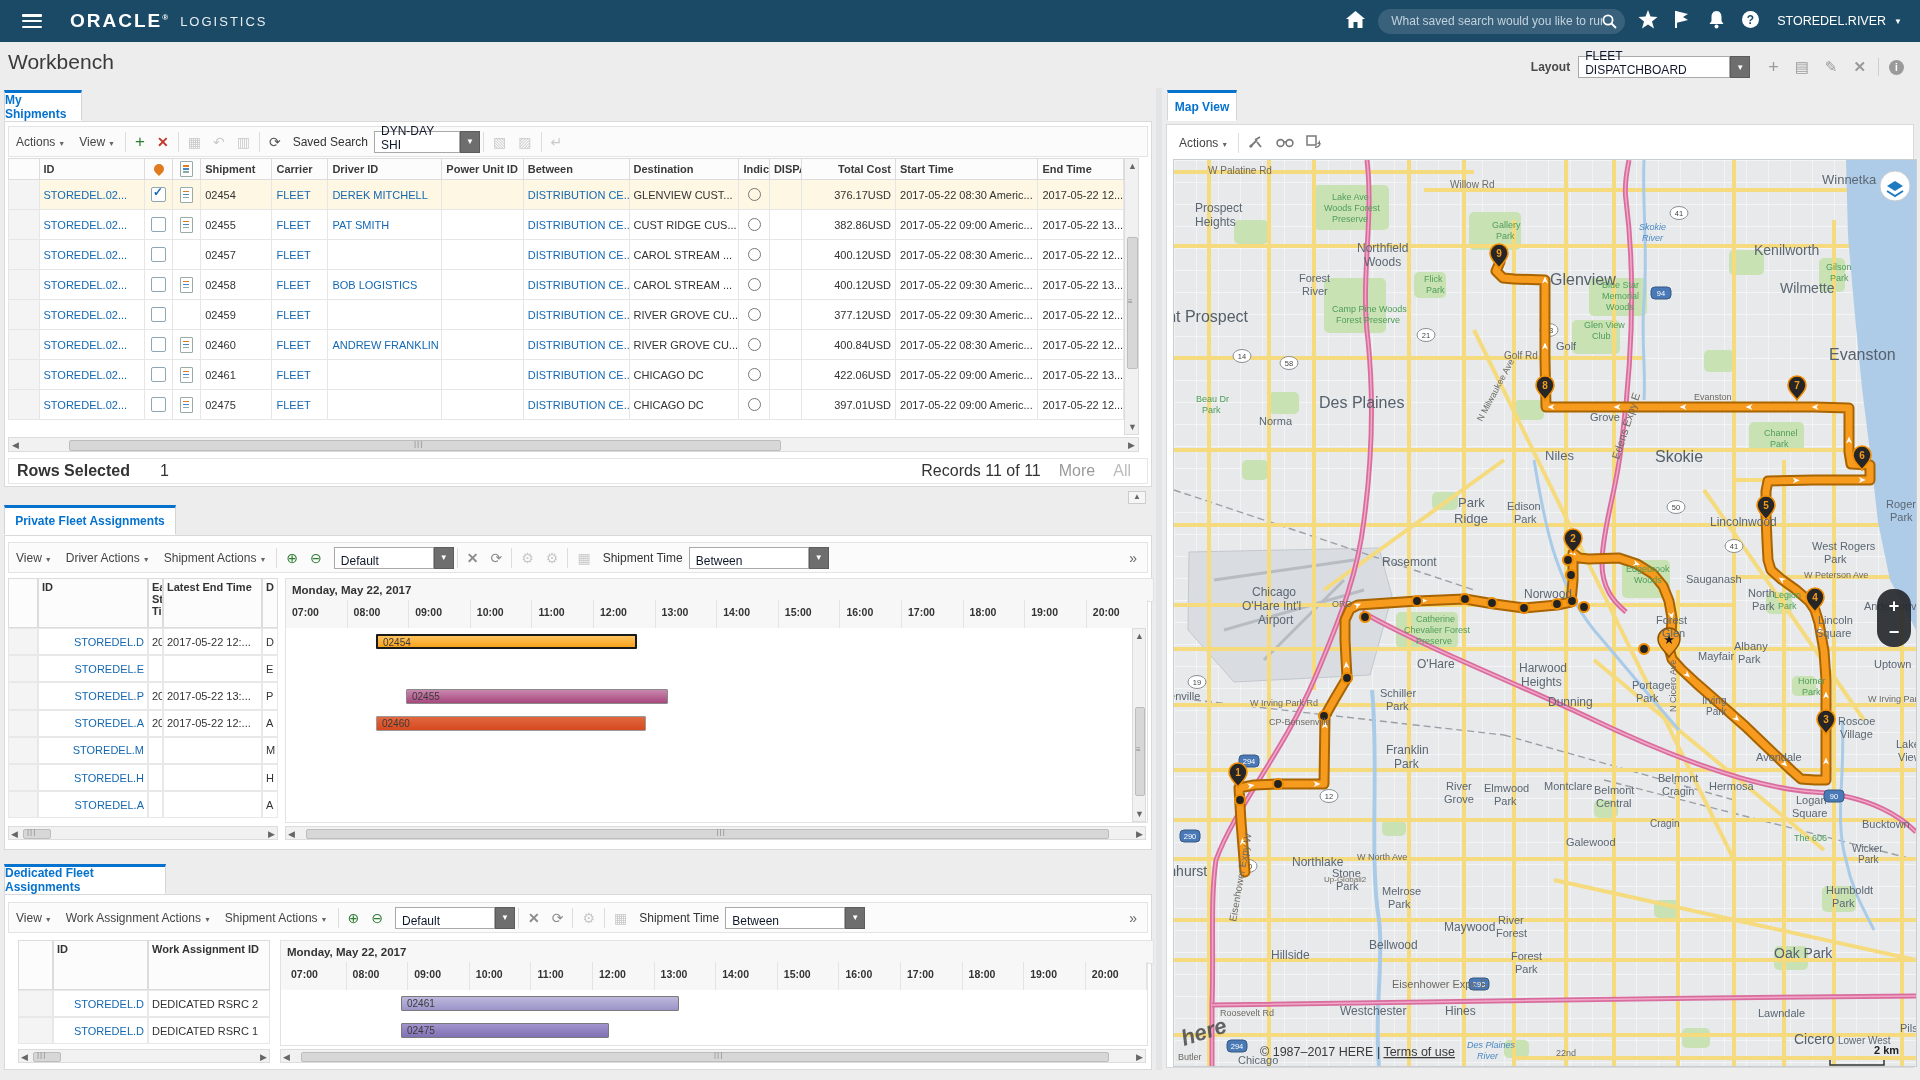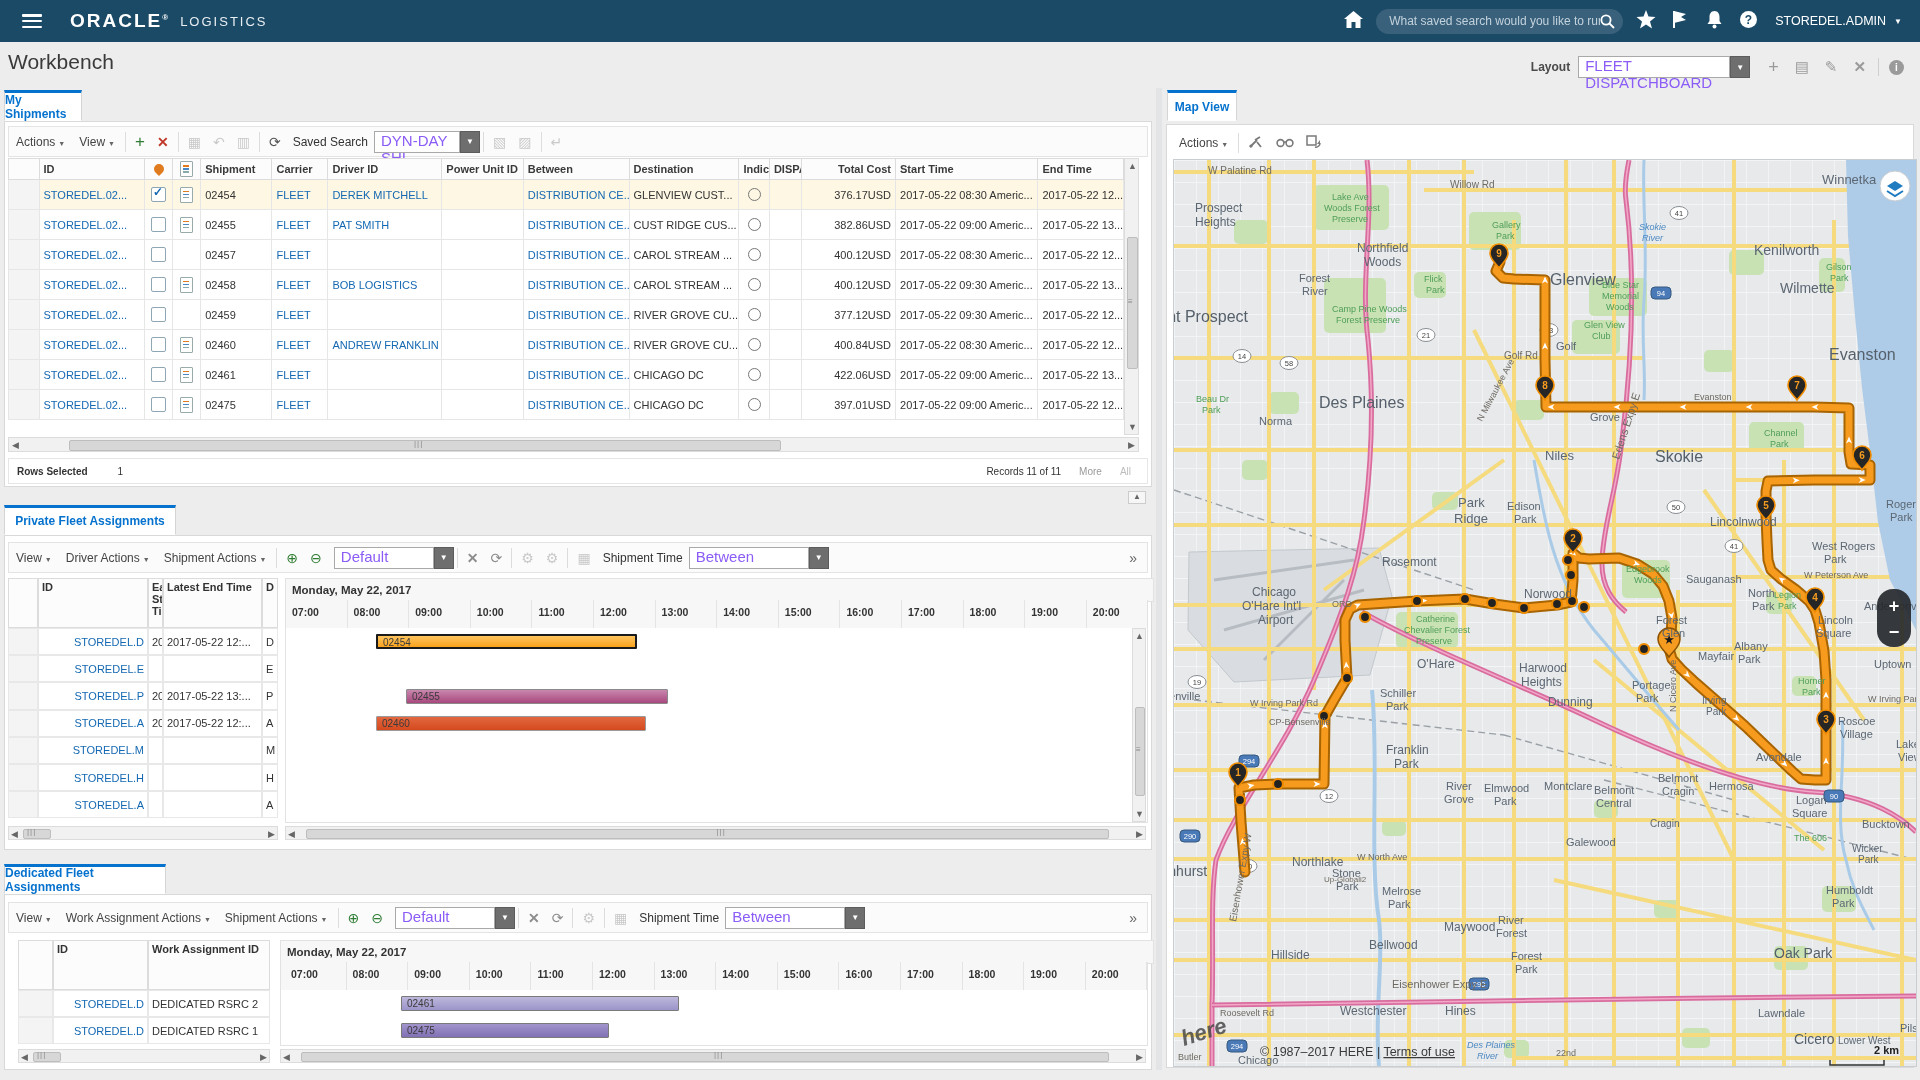--- a/index.html
+++ b/index.html
@@ -14,21 +14,21 @@
   .product{margin-left:10px;font-size:13px;letter-spacing:2px;color:#E8EEF2;}
   .nav-right{margin-left:auto;display:flex;align-items:center;gap:0;}
   .nav-ico{width:34px;text-align:center;color:#fff;cursor:pointer;}
   .searchpill{width:226px;height:25px;background:#39617C;border-radius:13px;display:flex;align-items:center;padding:0 8px 0 13px;margin:0 6px;}
   .searchpill .ph{flex:1;font-size:12px;color:#C3D2DC;white-space:nowrap;overflow:hidden;}
   .username{font-size:12.5px;color:#fff;margin:0 8px 0 10px;white-space:nowrap;}
   .caret{font-size:8px;color:#fff;margin-right:18px;}
   
   #pagetitle{left:8px;top:50px;font-size:21px;color:#3a3a3a;}
   .hdr-right{right:10px;top:56px;display:flex;align-items:center;font-size:12px;color:#333;}
-  .selbox{height:22px;border:1px solid #A9A9A9;background:#fff;display:flex;align-items:flex-start;font-size:15px;color:#8b5cf6;padding:0 6px;box-sizing:border-box;}
+  .selbox{height:22px;border:1px solid #A9A9A9;background:#fff;display:flex;align-items:flex-end;font-size:12px;color:#0f172a;padding:0 6px;box-sizing:border-box;}
   .ddbtn{width:20px;height:22px;background:#6E6E6E;border:1px solid #5c5c5c;color:#fff;font-size:8px;display:flex;align-items:center;justify-content:center;box-sizing:border-box;cursor:pointer;}
   .hico{color:#9a9a9a;font-size:15px;padding:0 8px;cursor:pointer;}
   .vdiv{width:1px;height:18px;background:#cfcfcf;margin:0 4px;}
   .circ-i{display:inline-flex;width:15px;height:15px;border-radius:50%;background:#9a9a9a;color:#fff;font-size:10px;font-weight:bold;align-items:center;justify-content:center;}
   
   .tab{background:#fff;border:1px solid #D5D5D5;border-bottom:1px solid #fff;border-top:3px solid #0572CE;color:#0572CE;font-weight:bold;font-size:12px;display:flex;align-items:center;justify-content:center;cursor:pointer;}
   .panel{background:#fff;border:1px solid #D9D9D9;}
   .tbar{display:flex;align-items:center;background:#FBFBFB;border:1px solid #E4E4E4;font-size:12px;color:#444;}
   .mi{padding:0 7px;cursor:pointer;white-space:nowrap;}
   .mi .c{font-size:7px;color:#666;margin-left:3px;}
@@ -48,21 +48,21 @@
   .cb{width:13px;height:13px;border:1px solid #8FA6B5;background:#fff;position:relative;margin:auto;border-radius:2px;}
   .cb.ck:after{content:"✓";position:absolute;left:1px;top:-3px;color:#1468B2;font-size:12px;font-weight:bold;}
   .doc-ico{display:block;width:11px;height:14px;background:#fff;border:1px solid #9aa;margin:auto;position:relative;border-radius:1px;}
   .doc-ico:after{content:"";position:absolute;left:2px;top:3px;width:6px;height:1.5px;background:#E07B1F;box-shadow:0 3px 0 #4A88C5,0 6px 0 #8aa;}
   .pin-ico{display:block;width:10px;height:10px;border-radius:50% 50% 50% 0;background:#E07B1F;transform:rotate(-45deg);margin:auto;}
   .indic{display:block;width:11px;height:11px;border-radius:50%;border:1.5px solid #777;margin:auto;}
   .scroll{background:#F1F1F1;border:1px solid #DCDCDC;}
   .thumb{background:#D7D7D7;border:1px solid #BDBDBD;border-radius:2px;position:absolute;}
   .grip{position:absolute;color:#8a8a8a;font-size:8px;letter-spacing:1px;}
   .sarrow{position:absolute;color:#666;font-size:9px;text-align:center;}
-  .footrow{font-size:10px;color:#333;display:flex;align-items:center;}
+  .footrow{font-size:16px;color:#333;display:flex;align-items:center;}
   
   .g-datehdr{position:absolute;background:#F7F7F7;border:1px solid #E2E2E2;font-size:11.5px;font-weight:bold;color:#333;display:flex;align-items:center;padding-left:6px;}
   .g-hours{position:absolute;border:1px solid #E2E2E2;border-top:none;background:#F7F7F7;overflow:hidden;}
   .g-hour{position:absolute;top:0;height:100%;border-right:1px solid #E4E4E4;font-size:10.5px;font-weight:bold;color:#333;padding:6px 0 0 6px;box-sizing:border-box;}
   .g-body{position:absolute;background:#fff;border:1px solid #E2E2E2;border-top:none;overflow:hidden;}
   .gbar{position:absolute;height:15px;font-size:10px;color:#3a3a3a;line-height:14px;padding-left:5px;box-sizing:border-box;border:1px solid #8a8a8a;border-radius:1px;white-space:nowrap;cursor:pointer;}
   .lt-hdr{position:absolute;background:#FCFCFC;border:1px solid #DCDCDC;font-weight:bold;font-size:11px;color:#333;overflow:hidden;padding:2px 3px;box-sizing:border-box;line-height:12px;}
   .lt-cell{position:absolute;border:1px solid #E8E8E8;font-size:11px;color:#333;overflow:hidden;padding:0 3px;box-sizing:border-box;display:flex;align-items:center;background:#fff;}
   .lt-cell.rt{justify-content:flex-end;}
   .lt-cell.hdl{background:#F4F4F4;}
@@ -118,21 +118,21 @@
             <path d="M9.5 1 C6 1 4.5 4 4.5 7 L4.5 11 2.5 14 16.5 14 14.5 11 14.5 7 C14.5 4 13 1 9.5 1 Z" fill="#fff"></path>
             <circle cx="9.5" cy="16.5" r="2" fill="#fff"></circle>
           </svg>
       </div>
       <div class="nav-ico">
         <svg width="19" height="19" viewBox="0 0 19 19">
             <circle cx="9.5" cy="9.5" r="8.5" fill="#fff"></circle>
             <text x="9.5" y="13.5" text-anchor="middle" font-size="12" font-weight="bold" fill="#1B4A66">?</text>
           </svg>
       </div>
-      <span class="username">STOREDEL.ADMIN</span>
+      <span class="username">STOREDEL.RIVER</span>
       <span class="caret">▼</span>
     </div>
   </div>
 
   <div id="pagetitle" class="abs">Workbench</div>
   <div class="abs hdr-right">
     <span style="font-weight:bold;color:#4a4a4a;">Layout</span>
     <div class="selbox" style="width:152px;margin-left:8px;">
         <span>FLEET DISPATCHBOARD</span>
       </div>

